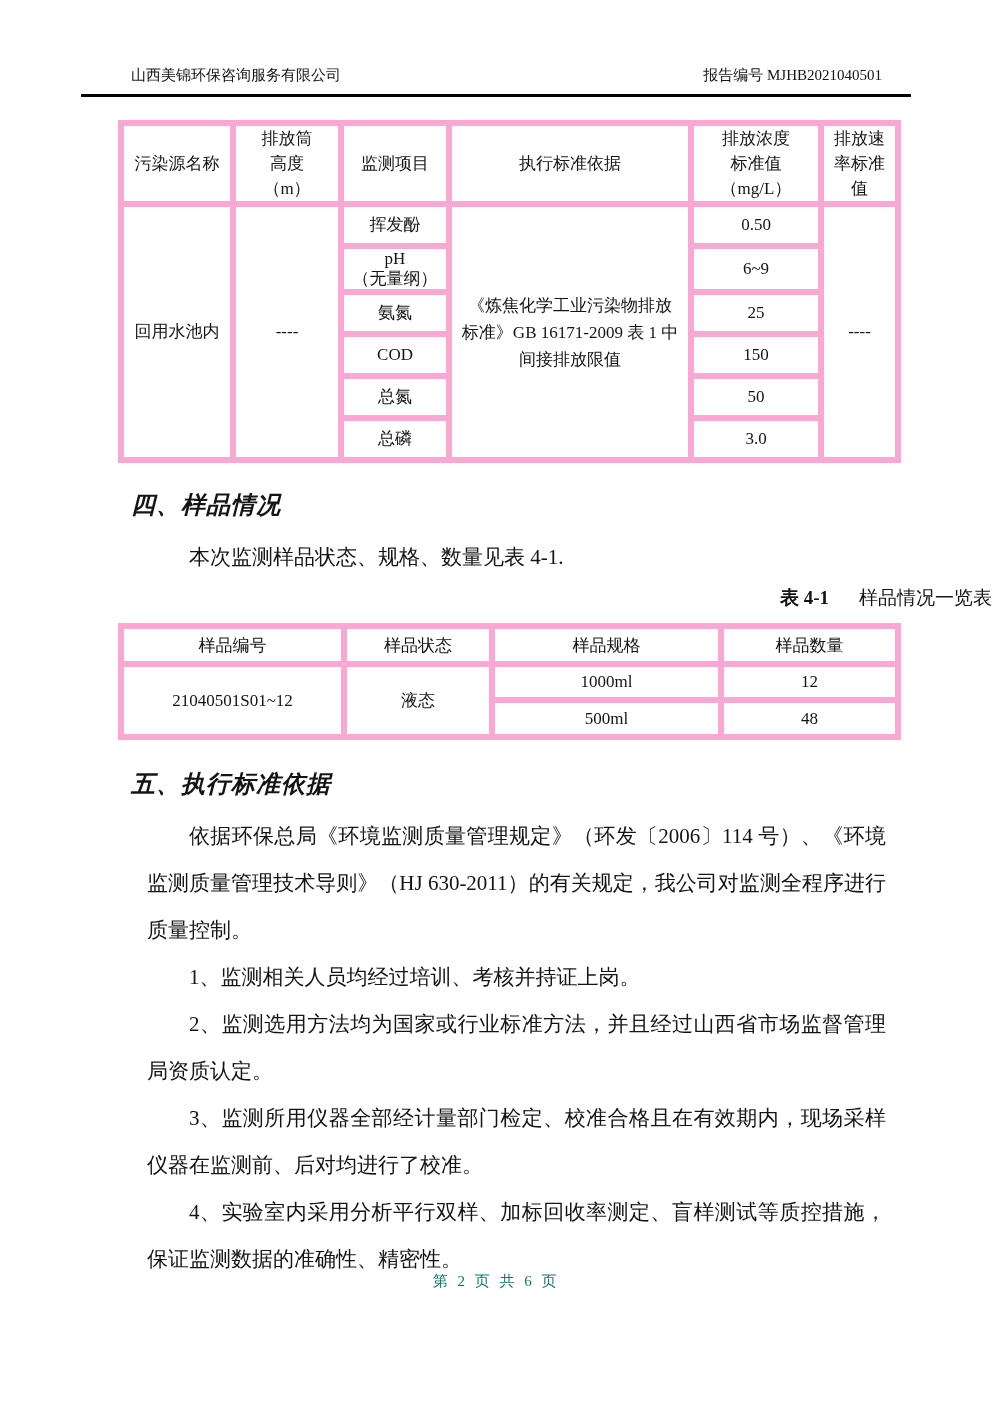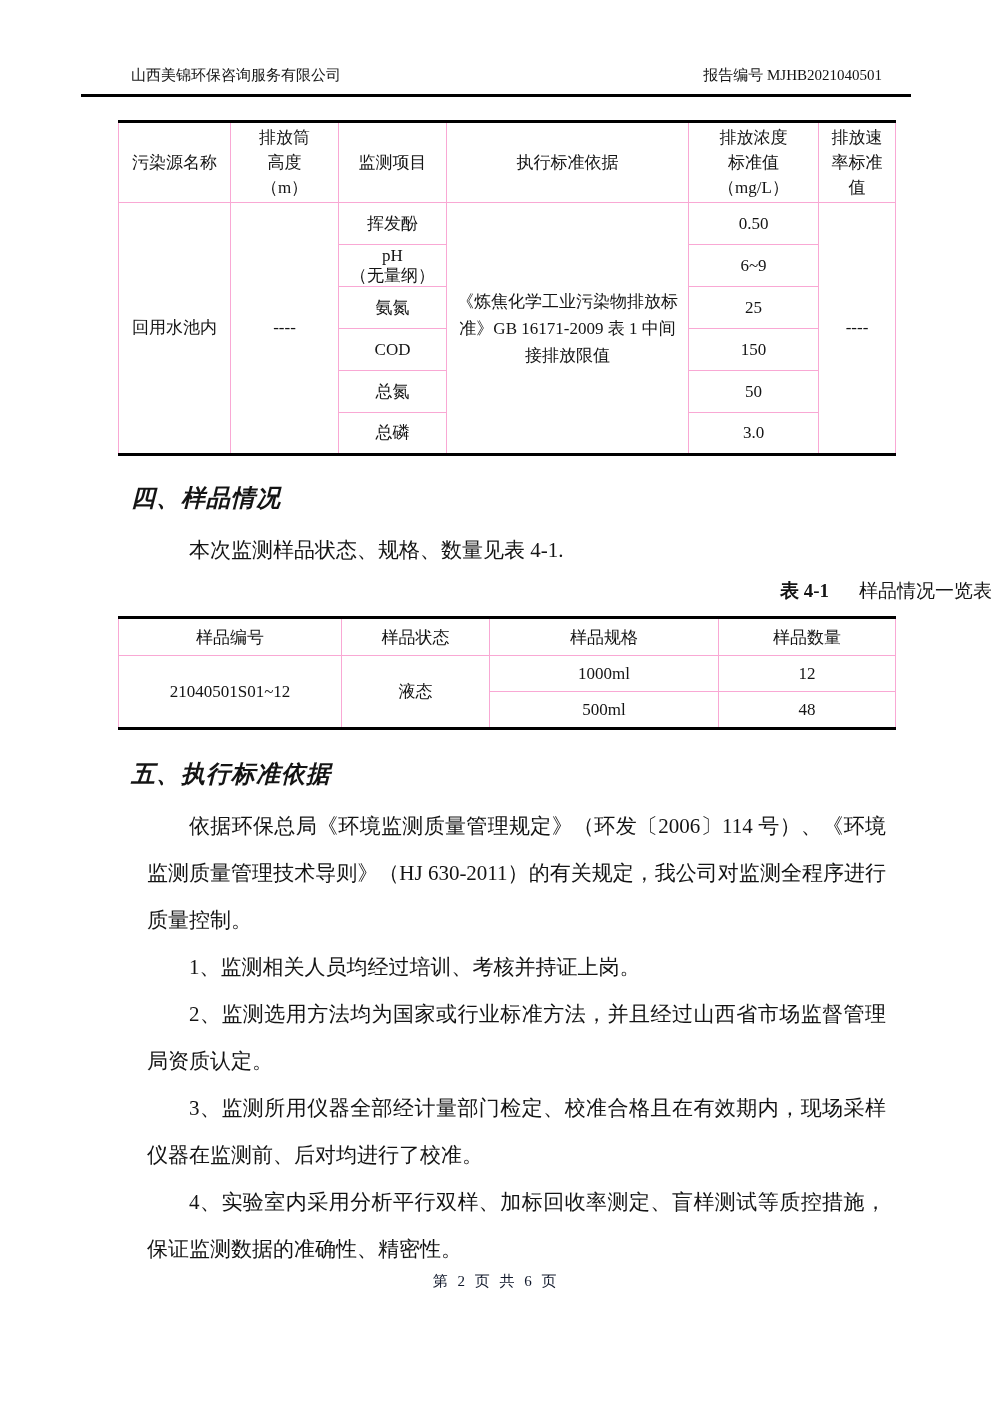--- a/index.html
+++ b/index.html
@@ -21,21 +21,21 @@
   }
 
   
   table.tbl {
     border-collapse:collapse; table-layout:fixed;
     border-top:3px solid #000; border-bottom:3px solid #000;
     border-left:1px solid #000; border-right:1px solid #000;
     font-size:17px;
   }
   table.tbl th, table.tbl td {
-    border:1px solid #f9a8d4; text-align:center; vertical-align:middle;
+    border:6px solid #f9a8d4; text-align:center; vertical-align:middle;
     padding:0 4px; white-space:pre-line; overflow-wrap:break-word;
     font-weight:normal;
   }
 
   .standards { margin:23px 0 0 107px; width:777px; }
   .standards thead tr { height:81px; }
   .standards tbody tr { height:42px; }
   .standards th { line-height:25px; }
   .standards td { line-height:20px; }
   .standards td.basis { line-height:27px; padding:0 8px; }
@@ -57,21 +57,21 @@
   }
   .para.flow { margin-top:0; }
   .tbl-caption {
     margin:0; padding:0; text-align:right; font-size:19px; line-height:34px;
   }
   .tbl-caption .cap-label { font-weight:bold; margin-right:30px; }
 
   
   .page-footer {
     position:absolute; top:1272px; left:0; width:100%;
-    text-align:center; font-size:15px; letter-spacing:3px; color:#0f172a;
+    text-align:center; font-size:15px; letter-spacing:3px; color:#0f766e;
   }
 </style>
 </head>
 <body>
 
 <div class="page">
 
   <div class="header-band">
     <span>山西美锦环保咨询服务有限公司</span>
     <span>报告编号 MJHB2021040501</span>

